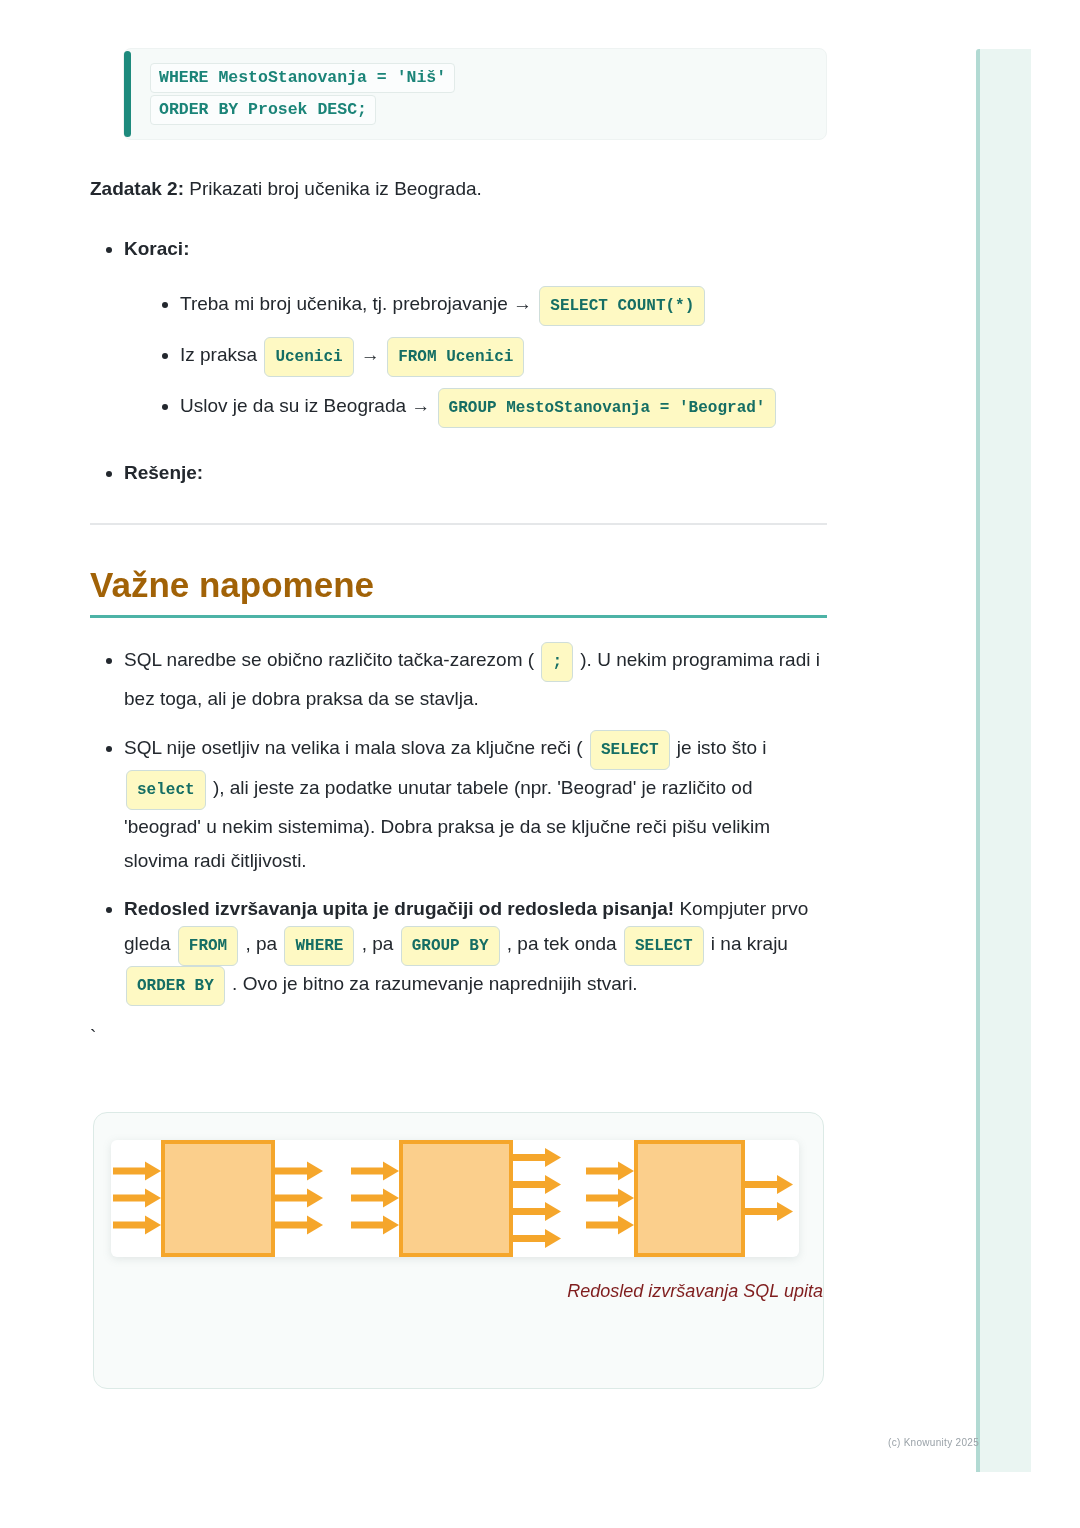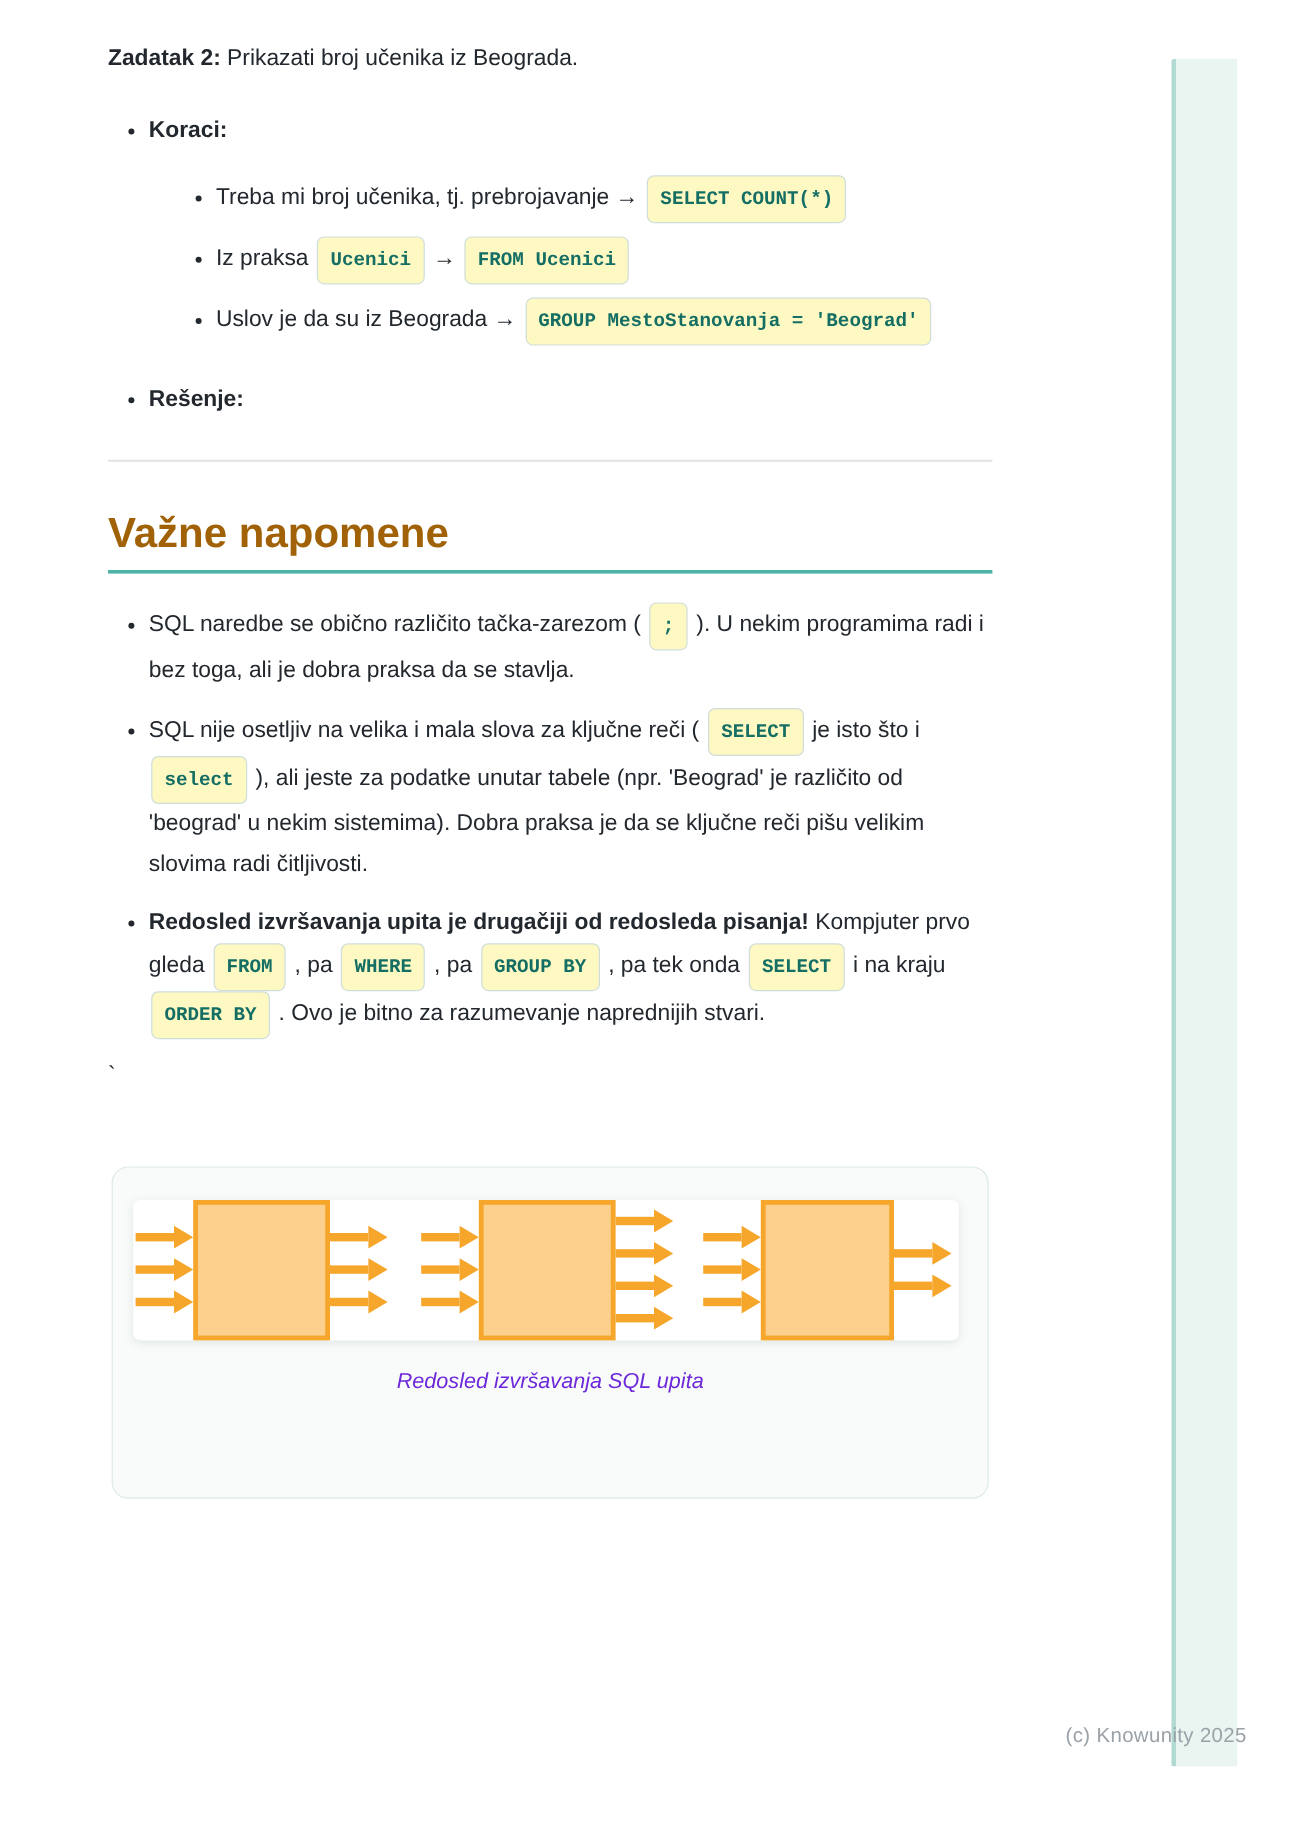--- a/index.html
+++ b/index.html
@@ -68,38 +68,45 @@
     background:#f8fbfa; border:1.5px solid #dceae6; border-radius:14px;
     padding-top:27px;
   }
   .diagram-strip {
     margin-left:17px; width:688px; height:117px; background:#ffffff;
     border-radius:6px; box-shadow:0 2px 8px rgba(120,140,140,0.18);
     position:relative; overflow:visible;
   }
   .diagram-strip svg { position:absolute; left:0; top:0; overflow:visible; }
   .figure-caption {
-    margin-top:24px; text-align:center; font-style:italic;
-    font-size:18px; color:#6d28d9;
+    margin-top:24px; text-align:right; font-style:italic;
+    font-size:18px; color:#7f1d1d;
   }
 
   .footer {
-    position:absolute; left:888px; top:1437px; font-size:17px;
+    position:absolute; left:888px; top:1437px; font-size:10px;
     color:#9aa2a8; letter-spacing:0.3px; z-index:3; white-space:nowrap;
   }
 </style>
 </head>
 <body>
 
 <div class="page">
 
   <div class="side-strip"></div>
 
   <div class="content">
 
+    <div class="codeblock" style="margin-top:48px;">
+      <div class="bar"></div>
+      <div>
+          <div class="codeline"><span class="codechip">WHERE MestoStanovanja = 'Niš'</span></div>
+          <div class="codeline"><span class="codechip">ORDER BY Prosek DESC;</span></div>
+        </div>
+    </div>
 
     <div class="para"><span class="bold">Zadatak 2:</span><span class="txt"> Prikazati broj učenika iz Beograda.</span></div>
 
     <ul class="lvl1">
       <li>
         <span>Koraci:</span>
         <ul class="lvl2">
             <li><span class="txt">Treba mi broj učenika, tj. prebrojavanje → </span><span class="chip">SELECT COUNT(*)</span></li>
             <li><span class="txt">Iz praksa </span><span class="chip">Ucenici</span><span class="txt"> → </span><span class="chip">FROM Ucenici</span></li>
             <li><span class="txt">Uslov je da su iz Beograda → </span><span class="chip">GROUP MestoStanovanja = 'Beograd'</span></li>

